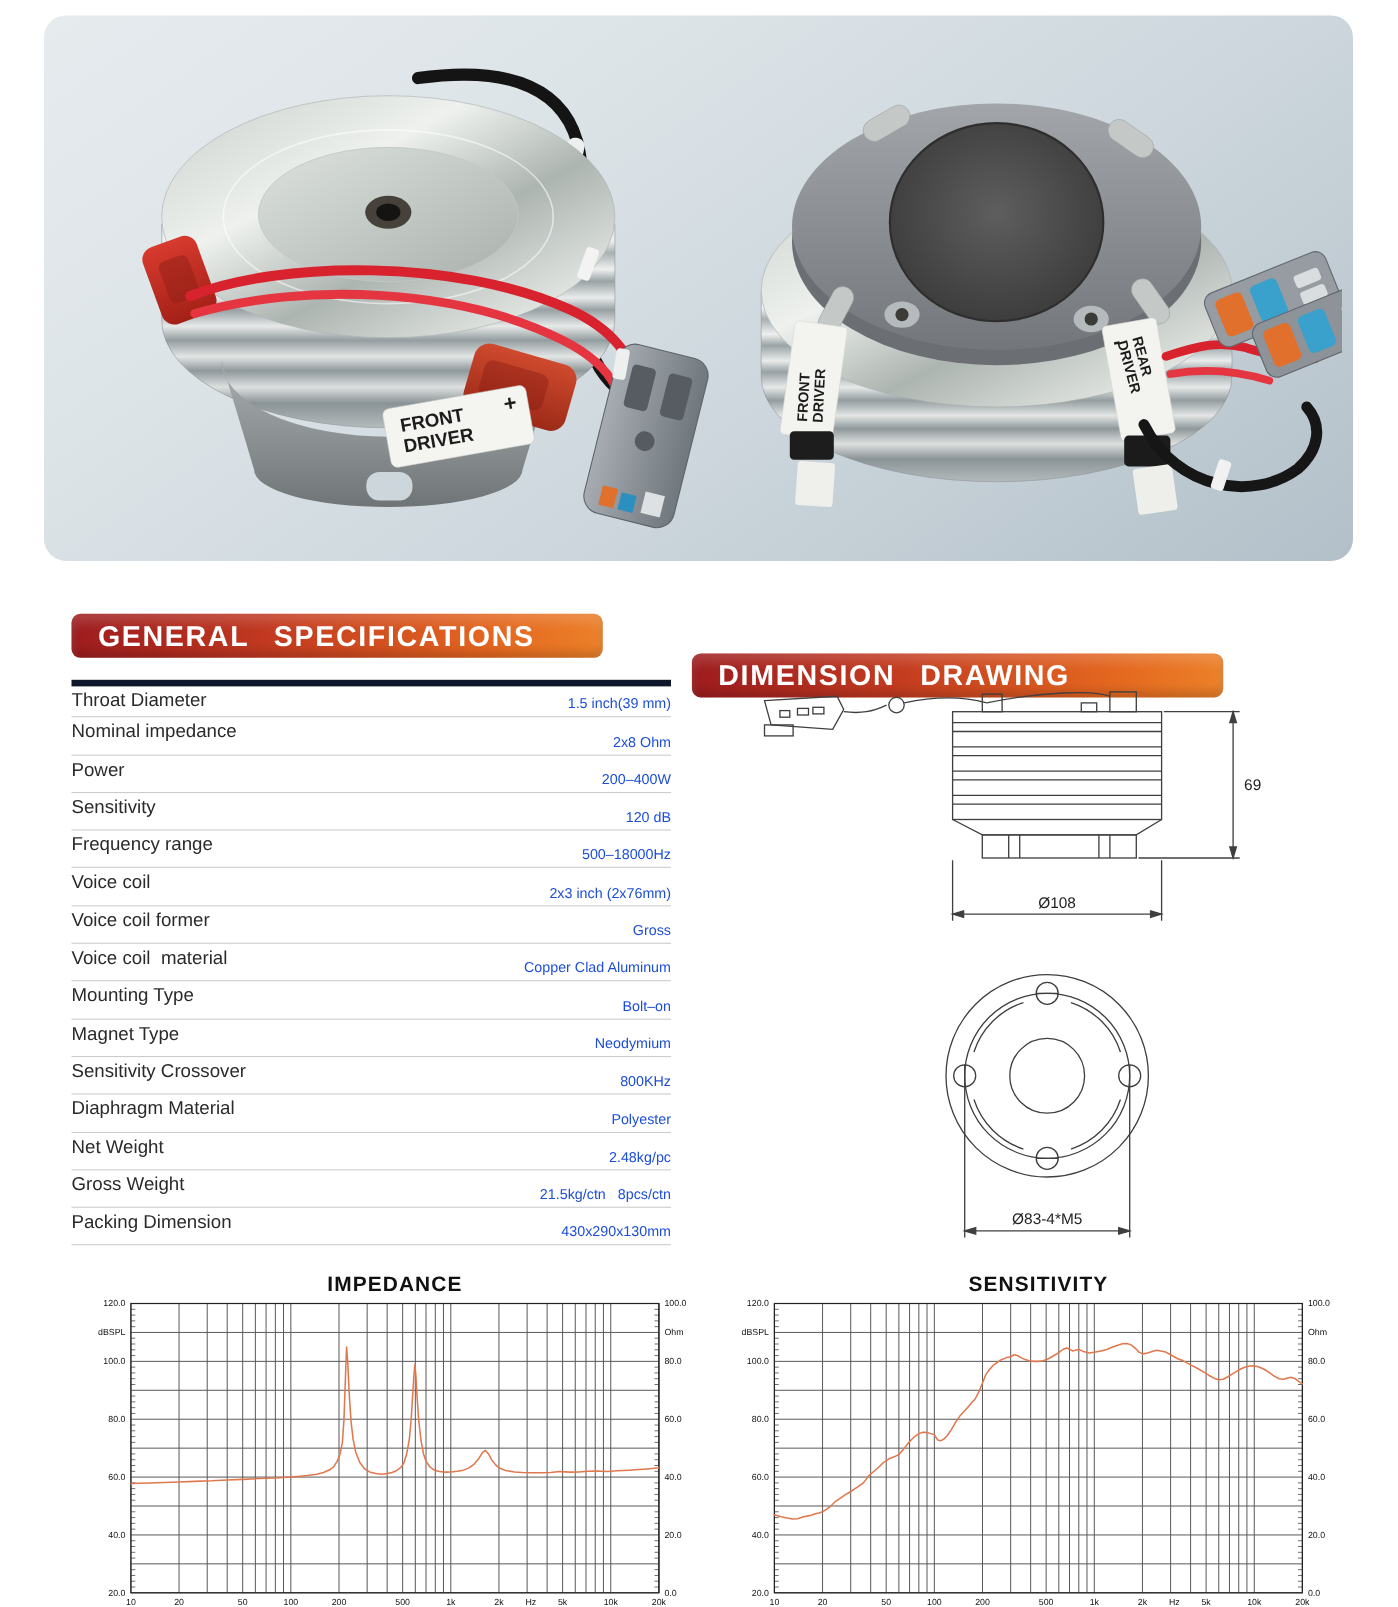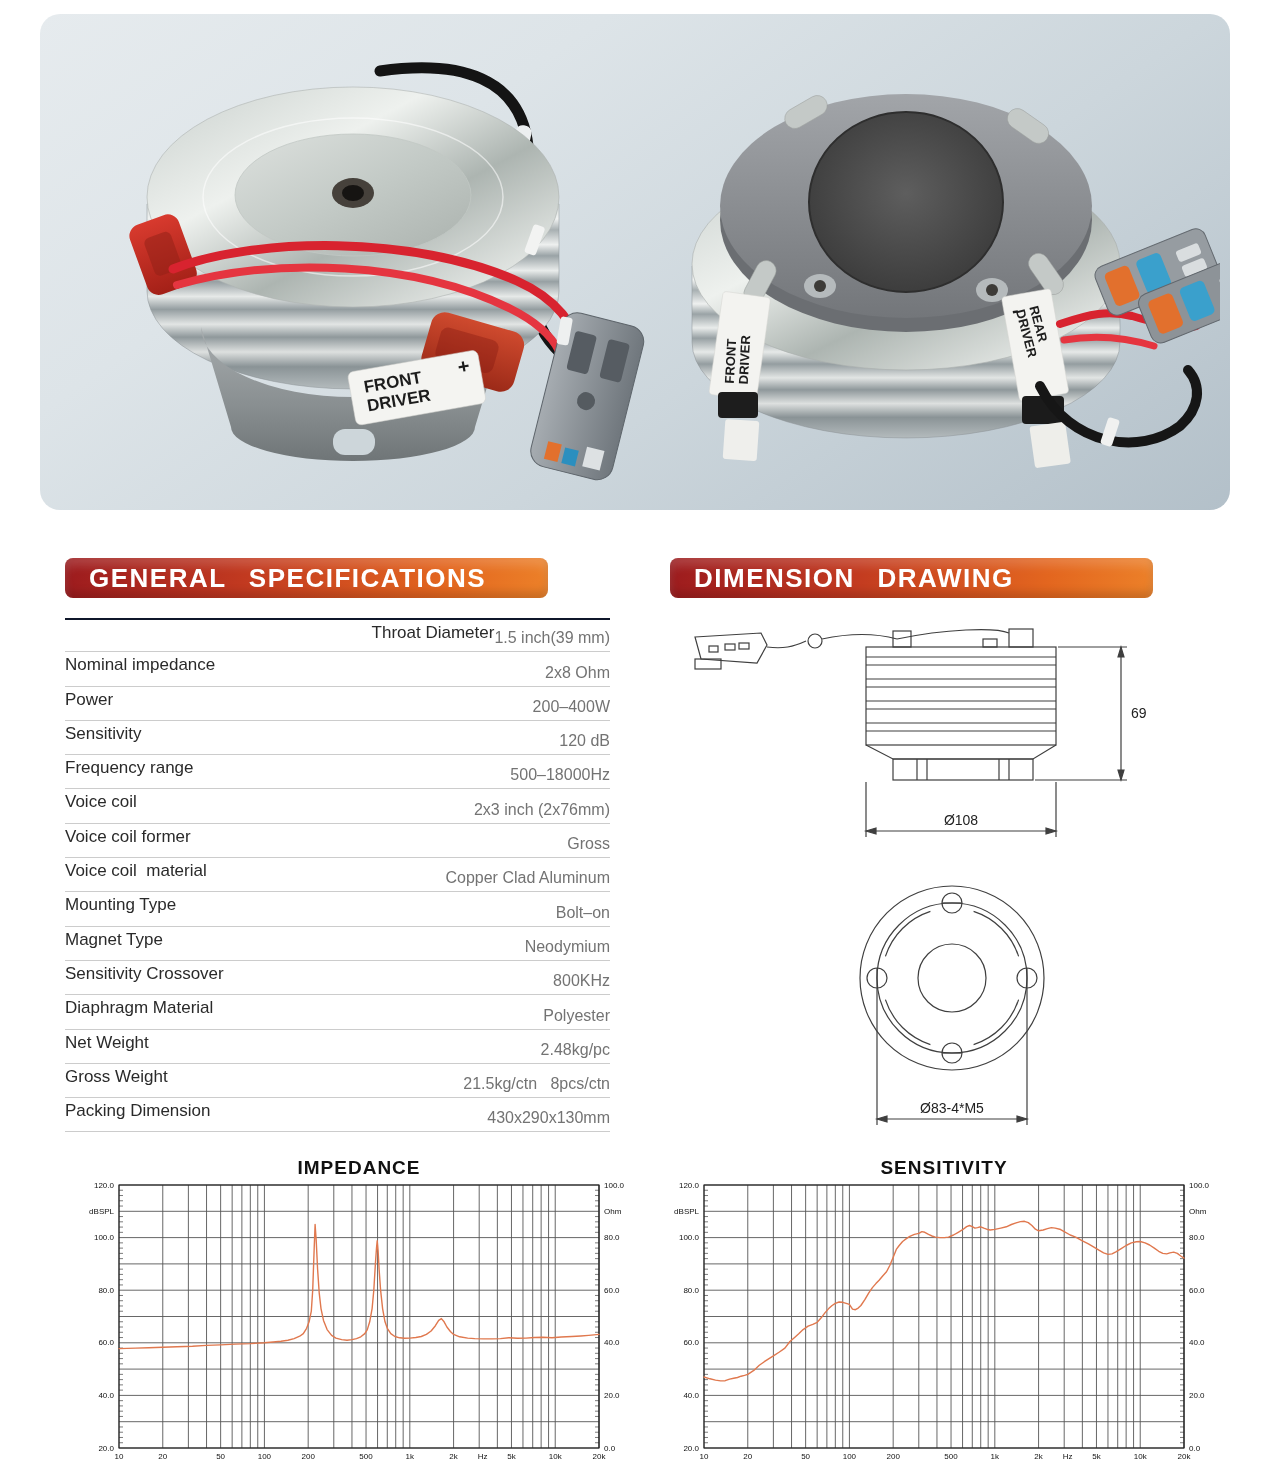--- a/index.html
+++ b/index.html
@@ -13,29 +13,29 @@
   .photo-panel svg{position:absolute;}
 
   
   .banner{position:absolute;top:558px;width:483px;height:40px;border-radius:8px;
      background:linear-gradient(100deg,#9c1b1e 0%,#c23a20 38%,#e3661f 78%,#ec8129 100%);
      box-shadow:inset 0 8px 10px rgba(255,255,255,.16),inset 0 -6px 8px rgba(0,0,0,.15);
      color:#fff;font-size:26px;font-weight:bold;line-height:41px;
      letter-spacing:1.5px;word-spacing:14px;padding-left:24px;box-sizing:border-box;
      white-space:nowrap;}
   .banner-left{left:65px;}
-  .banner-right{left:670px;}
+  .banner-right{left:629px;margin-top:36px;}
 
   
   .spec-table{position:absolute;left:65px;top:618px;width:545px;}
   .spec-row{display:flex;justify-content:space-between;height:34.3px;
      border-bottom:1px solid #cccccc;box-sizing:border-box;}
-  .spec-row:first-child{border-top:2px solid #0f172a;justify-content:flex-end;}
+  .spec-row:first-child{border-top:6px solid #0f172a;}
   .spec-label{font-size:17px;color:#2a2a2a;padding-top:3px;white-space:pre;}
-  .spec-value{font-size:16px;color:#737373;align-self:flex-end;padding-bottom:4px;white-space:pre;}
+  .spec-value{font-size:13px;color:#1d4ed8;align-self:flex-end;padding-bottom:4px;white-space:pre;}
 
   
   .dim-svg{position:absolute;}
   .dim-svg text{font-family:"Liberation Sans",sans-serif;fill:#222;}
 
   
   .chart{position:absolute;top:1155px;width:580px;height:306px;}
   .chart-impedance{left:60px;}
   .chart-sensitivity{left:645px;}
   .chart svg{width:100%;height:100%;}

